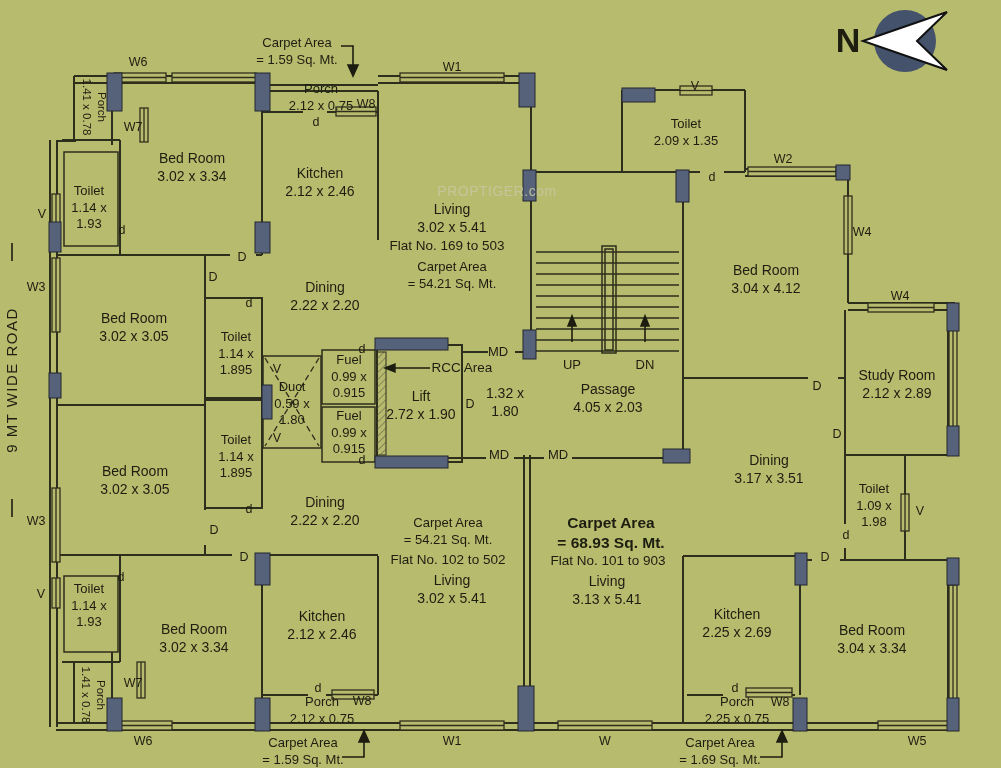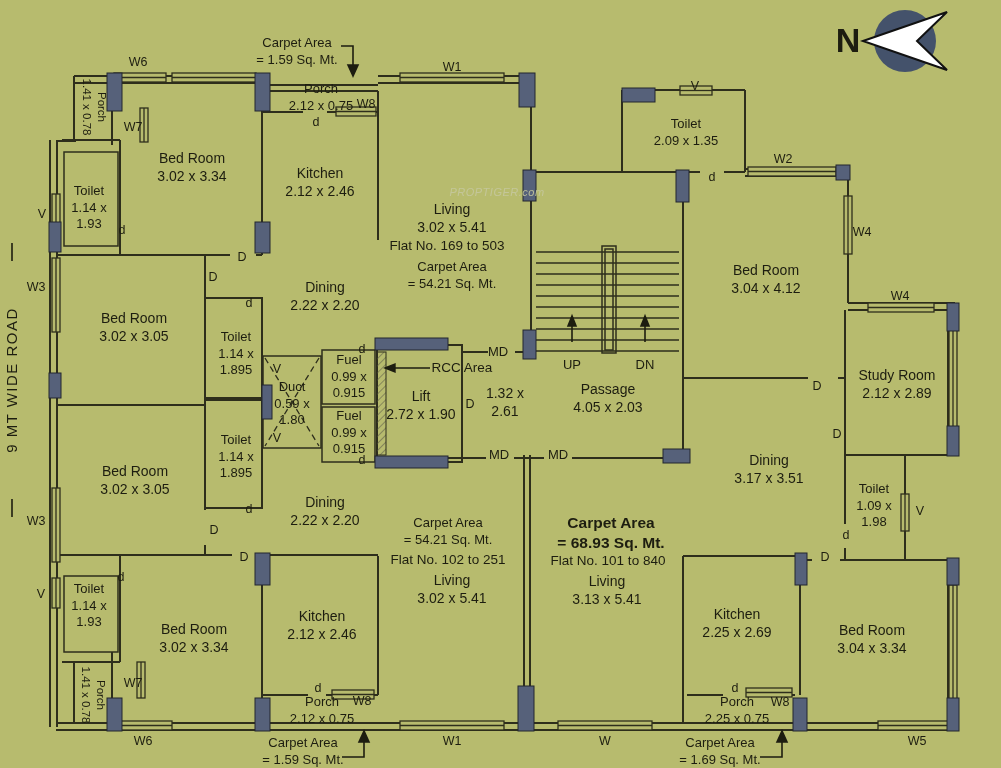--- a/index.html
+++ b/index.html
@@ -8,21 +8,21 @@
   svg{position:absolute;left:0;top:0;}
   .lbl{position:absolute;transform:translate(-50%,-50%);white-space:pre-line;
        text-align:center;font-size:14px;line-height:1.28;color:#1d1d10;}
   .sm{font-size:12.5px;}
   .note{font-size:13px;}
   .flat{font-size:13.5px;}
   .big{font-size:15.5px;font-weight:700;}
   .vcw{transform:translate(-50%,-50%) rotate(90deg);font-size:11.5px;}
   .vccw{transform:translate(-50%,-50%) rotate(-90deg);font-size:15px;letter-spacing:1.5px;}
   .n{font-size:34px;font-weight:700;}
-  .wm{font-size:11px;color:#c6c89e;letter-spacing:.5px;opacity:.9;font-style:italic;}
+  .wm{font-size:14px;color:#c6c89e;letter-spacing:.5px;opacity:.9;}
 </style>
 </head>
 <body>
 
 <div class="stage">
 
 <svg width="1001" height="768" viewBox="0 0 1001 768">
   <defs>
     <pattern id="hatch" width="5" height="5" patternUnits="userSpaceOnUse" patternTransform="rotate(45)">
       <line x1="0" y1="0" x2="0" y2="5" stroke="#6e6e50" stroke-width="1.4"></line>
@@ -267,21 +267,21 @@
 0.915</div>
   <div class="lbl note" style="left:349px;top:433px">Fuel
 0.99 x
 0.915</div>
   <div class="lbl sm" style="left:362px;top:460px">d</div>
   <div class="lbl flat" style="left:462px;top:368px">RCC Area</div>
   <div class="lbl" style="left:421px;top:406px">Lift
 2.72 x 1.90</div>
   <div class="lbl sm" style="left:470px;top:404px">D</div>
   <div class="lbl" style="left:505px;top:403px">1.32 x
-2.61</div>
+1.80</div>
   <div class="lbl note" style="left:498px;top:352px">MD</div>
   <div class="lbl note" style="left:499px;top:455px">MD</div>
   <div class="lbl note" style="left:558px;top:455px">MD</div>
 
   <div class="lbl note" style="left:572px;top:365px">UP</div>
   <div class="lbl note" style="left:645px;top:365px">DN</div>
   <div class="lbl" style="left:608px;top:399px">Passage
 4.05 x 2.03</div>
 
   <div class="lbl" style="left:769px;top:470px">Dining
@@ -301,26 +301,26 @@
   <div class="lbl" style="left:135px;top:481px">Bed Room
 3.02 x 3.05</div>
   <div class="lbl sm" style="left:36px;top:521px">W3</div>
   <div class="lbl sm" style="left:214px;top:530px">D</div>
   <div class="lbl sm" style="left:244px;top:557px">D</div>
   <div class="lbl" style="left:325px;top:512px">Dining
 2.22 x 2.20</div>
 
   <div class="lbl note" style="left:448px;top:532px">Carpet Area
 = 54.21 Sq. Mt.</div>
-  <div class="lbl flat" style="left:448px;top:560px">Flat No. 102 to 251</div>
+  <div class="lbl flat" style="left:448px;top:560px">Flat No. 102 to 502</div>
   <div class="lbl" style="left:452px;top:590px">Living
 3.02 x 5.41</div>
   <div class="lbl big" style="left:611px;top:533px">Carpet Area
 = 68.93 Sq. Mt.</div>
-  <div class="lbl flat" style="left:608px;top:561px">Flat No. 101 to 840</div>
+  <div class="lbl flat" style="left:608px;top:561px">Flat No. 101 to 903</div>
   <div class="lbl" style="left:607px;top:591px">Living
 3.13 x 5.41</div>
 
   <div class="lbl sm" style="left:41px;top:594px">V</div>
   <div class="lbl sm" style="left:121px;top:577px">d</div>
   <div class="lbl note" style="left:89px;top:606px">Toilet
 1.14 x
 1.93</div>
   <div class="lbl" style="left:194px;top:639px">Bed Room
 3.02 x 3.34</div>

